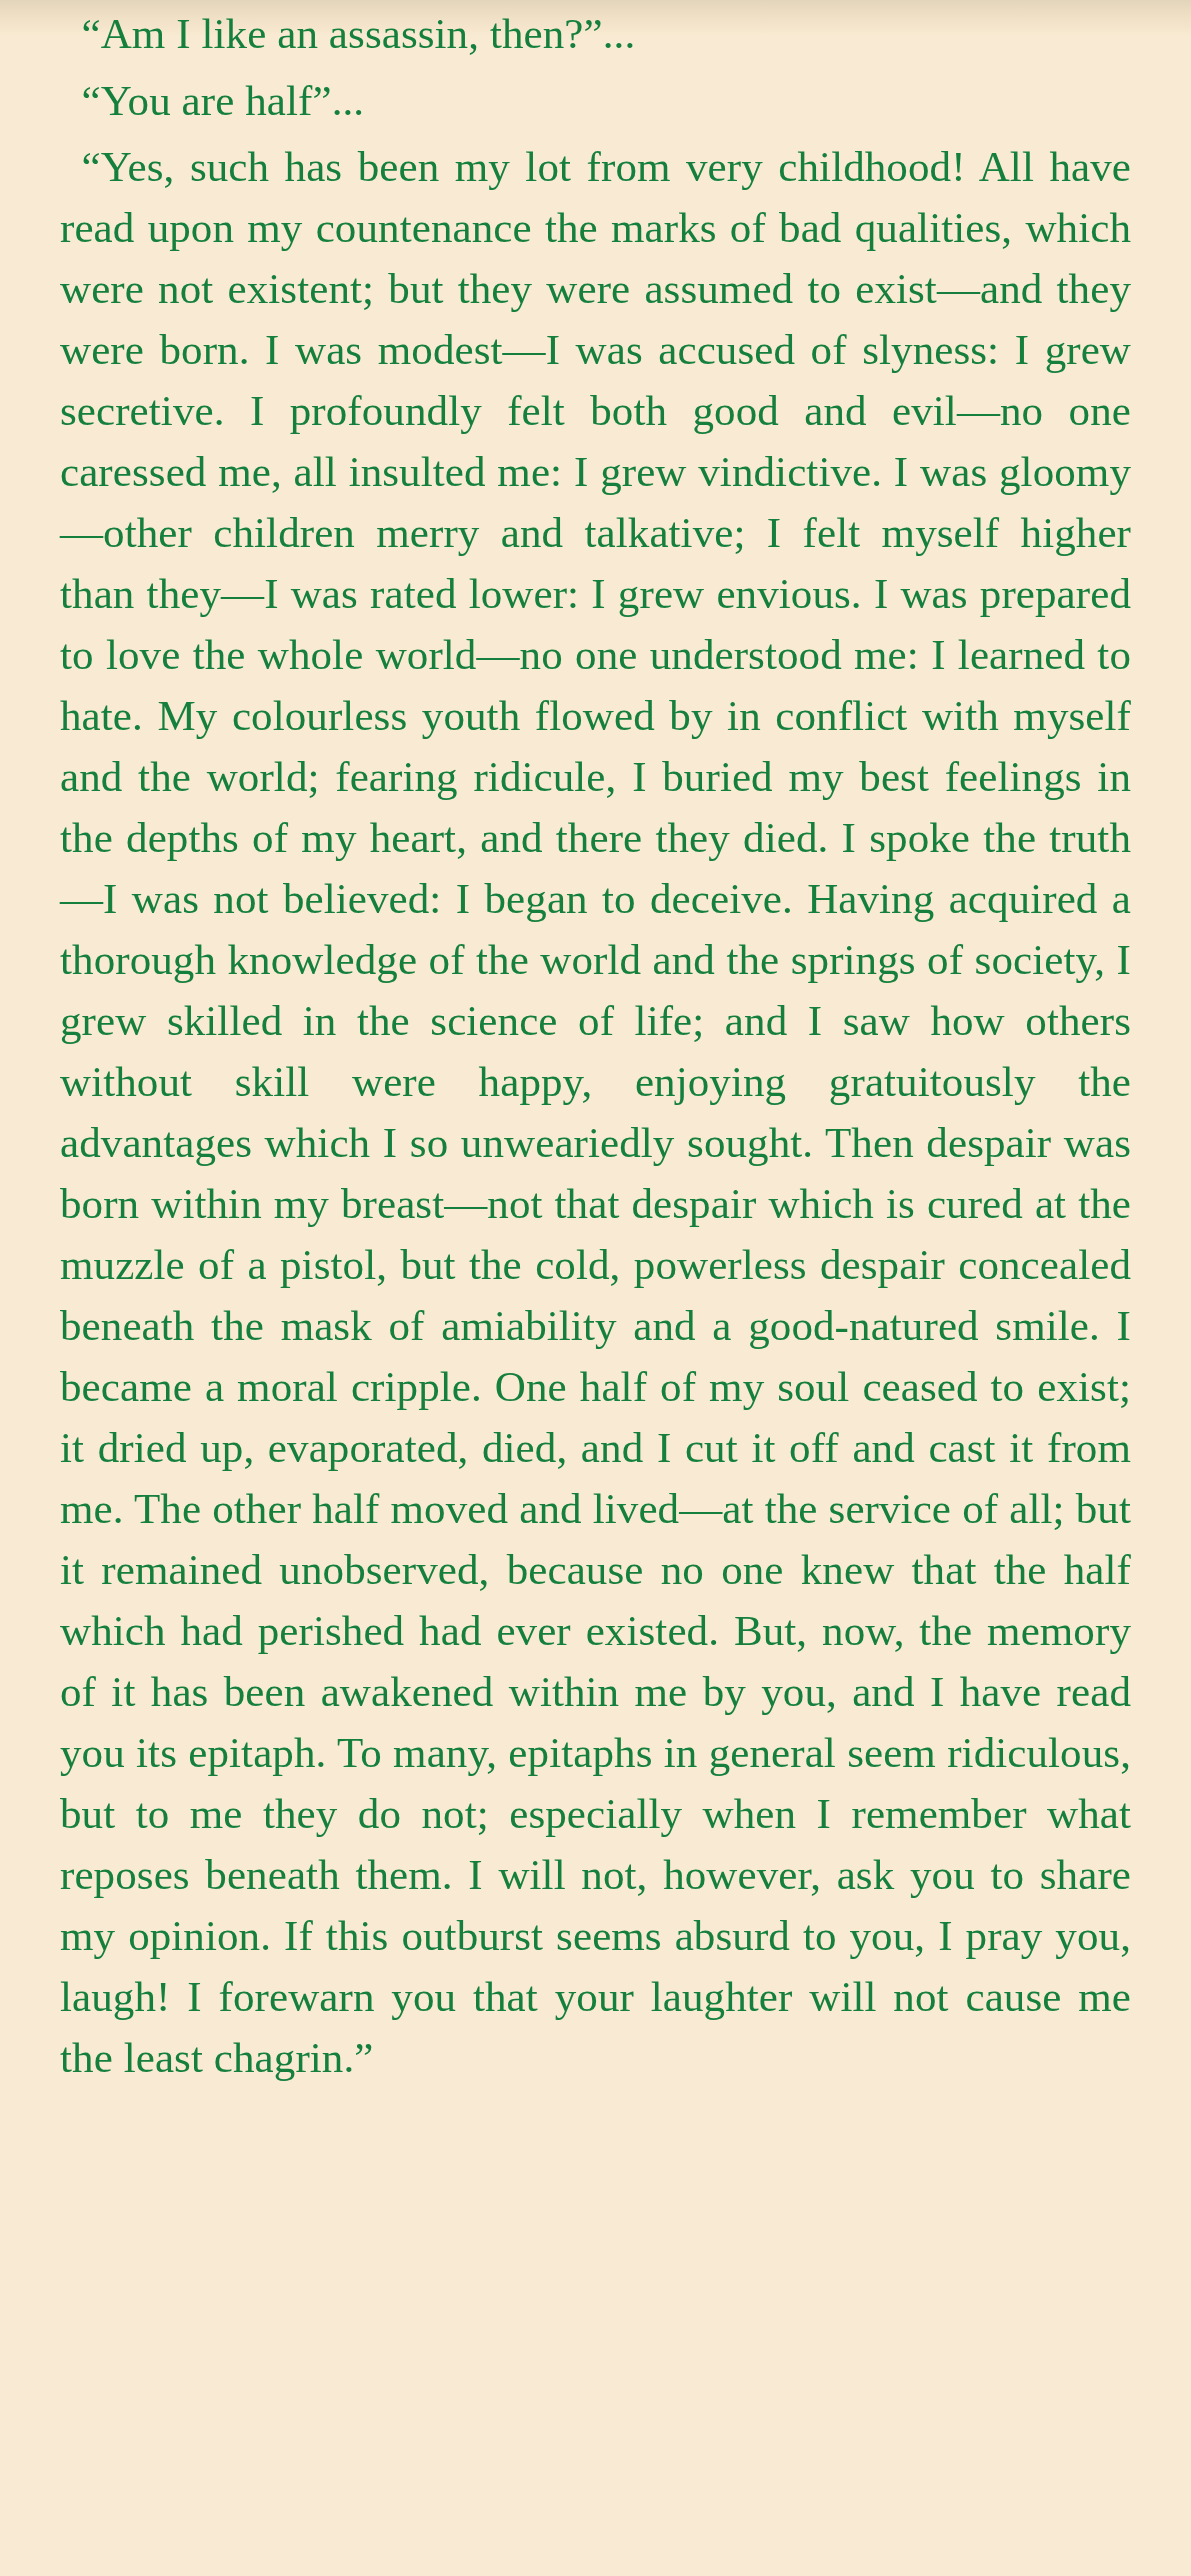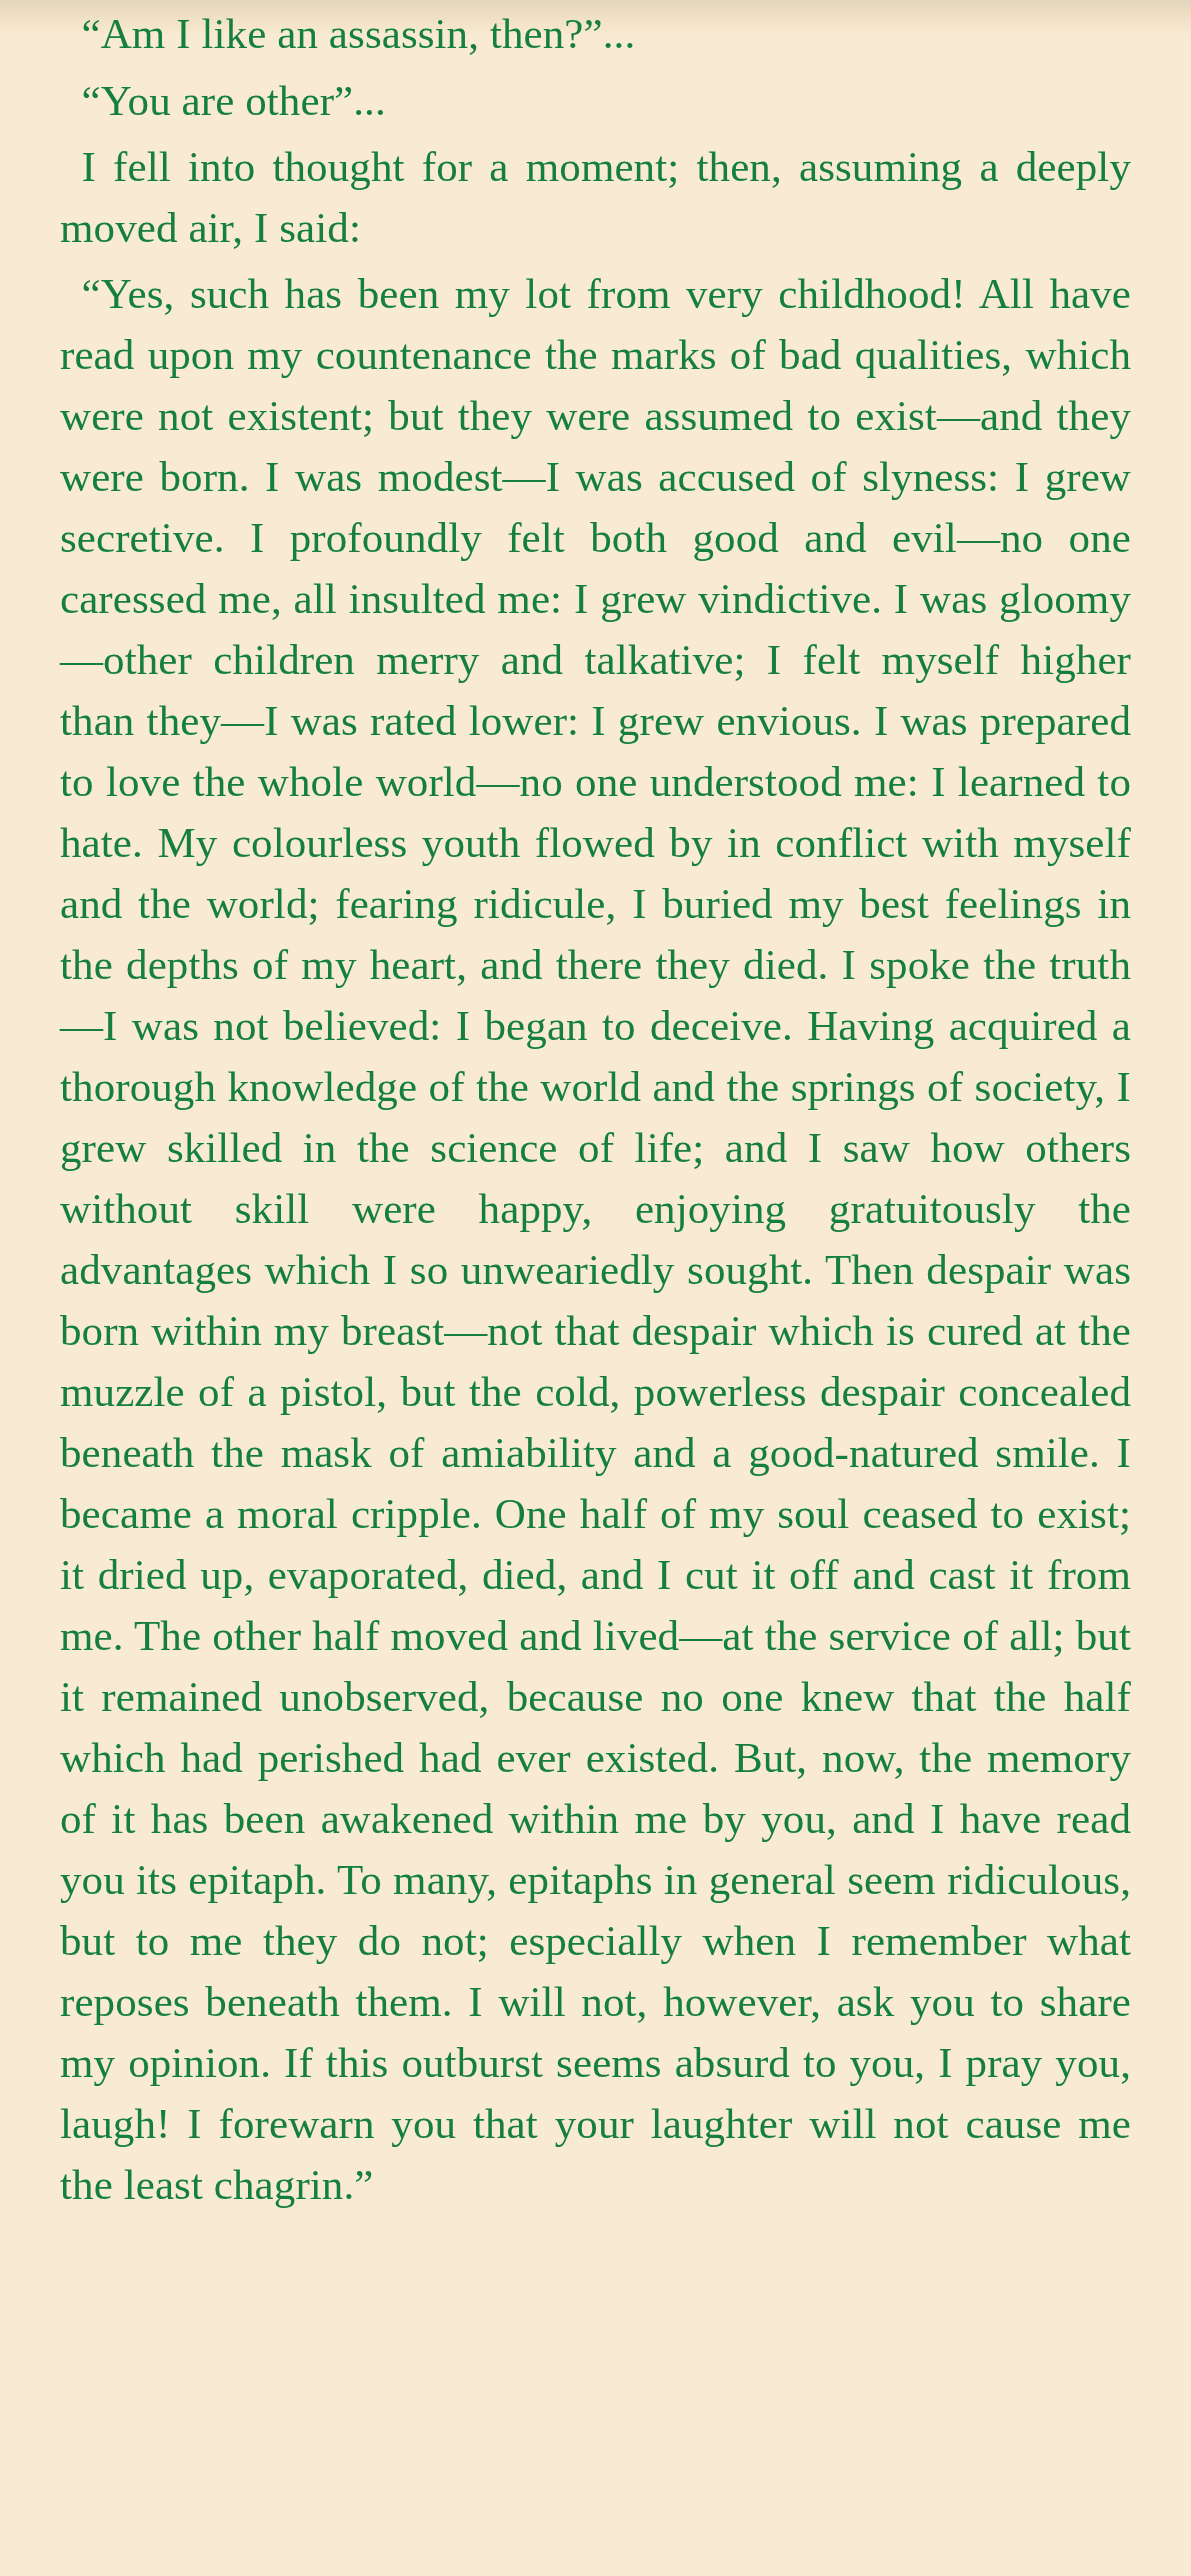--- a/index.html
+++ b/index.html
@@ -41,17 +41,16 @@
     }
     .para:last-child { margin-bottom: 16px; }
   </style>
 </head>
 <body>
 
 <div class="top-shade"></div>
 
 <main class="reader-page">
   <p class="para">“Am I like an assassin, then?”...</p>
-  <p class="para">“You are other”...</p>
-  <p class="para">I fell into thought for a moment; then, assuming a deeply moved air, I said:</p>
+  <p class="para">“You are half”...</p>
   <p class="para">“Yes, such has been my lot from very childhood! All have read upon my countenance the marks of bad qualities, which were not existent; but they were assumed to exist—and they were born. I was modest—I was accused of slyness: I grew secretive. I profoundly felt both good and evil—no one caressed me, all insulted me: I grew vindictive. I was gloomy—other children merry and talkative; I felt myself higher than they—I was rated lower: I grew envious. I was prepared to love the whole world—no one understood me: I learned to hate. My colourless youth flowed by in conflict with myself and the world; fearing ridicule, I buried my best feelings in the depths of my heart, and there they died. I spoke the truth—I was not believed: I began to deceive. Having acquired a thorough knowledge of the world and the springs of society, I grew skilled in the science of life; and I saw how others without skill were happy, enjoying gratuitously the advantages which I so unweariedly sought. Then despair was born within my breast—not that despair which is cured at the muzzle of a pistol, but the cold, powerless despair concealed beneath the mask of amiability and a good-natured smile. I became a moral cripple. One half of my soul ceased to exist; it dried up, evaporated, died, and I cut it off and cast it from me. The other half moved and lived—at the service of all; but it remained unobserved, because no one knew that the half which had perished had ever existed. But, now, the memory of it has been awakened within me by you, and I have read you its epitaph. To many, epitaphs in general seem ridiculous, but to me they do not; especially when I remember what reposes beneath them. I will not, however, ask you to share my opinion. If this outburst seems absurd to you, I pray you, laugh! I forewarn you that your laughter will not cause me the least chagrin.”</p>
 </main>
 
 
 </body></html>

